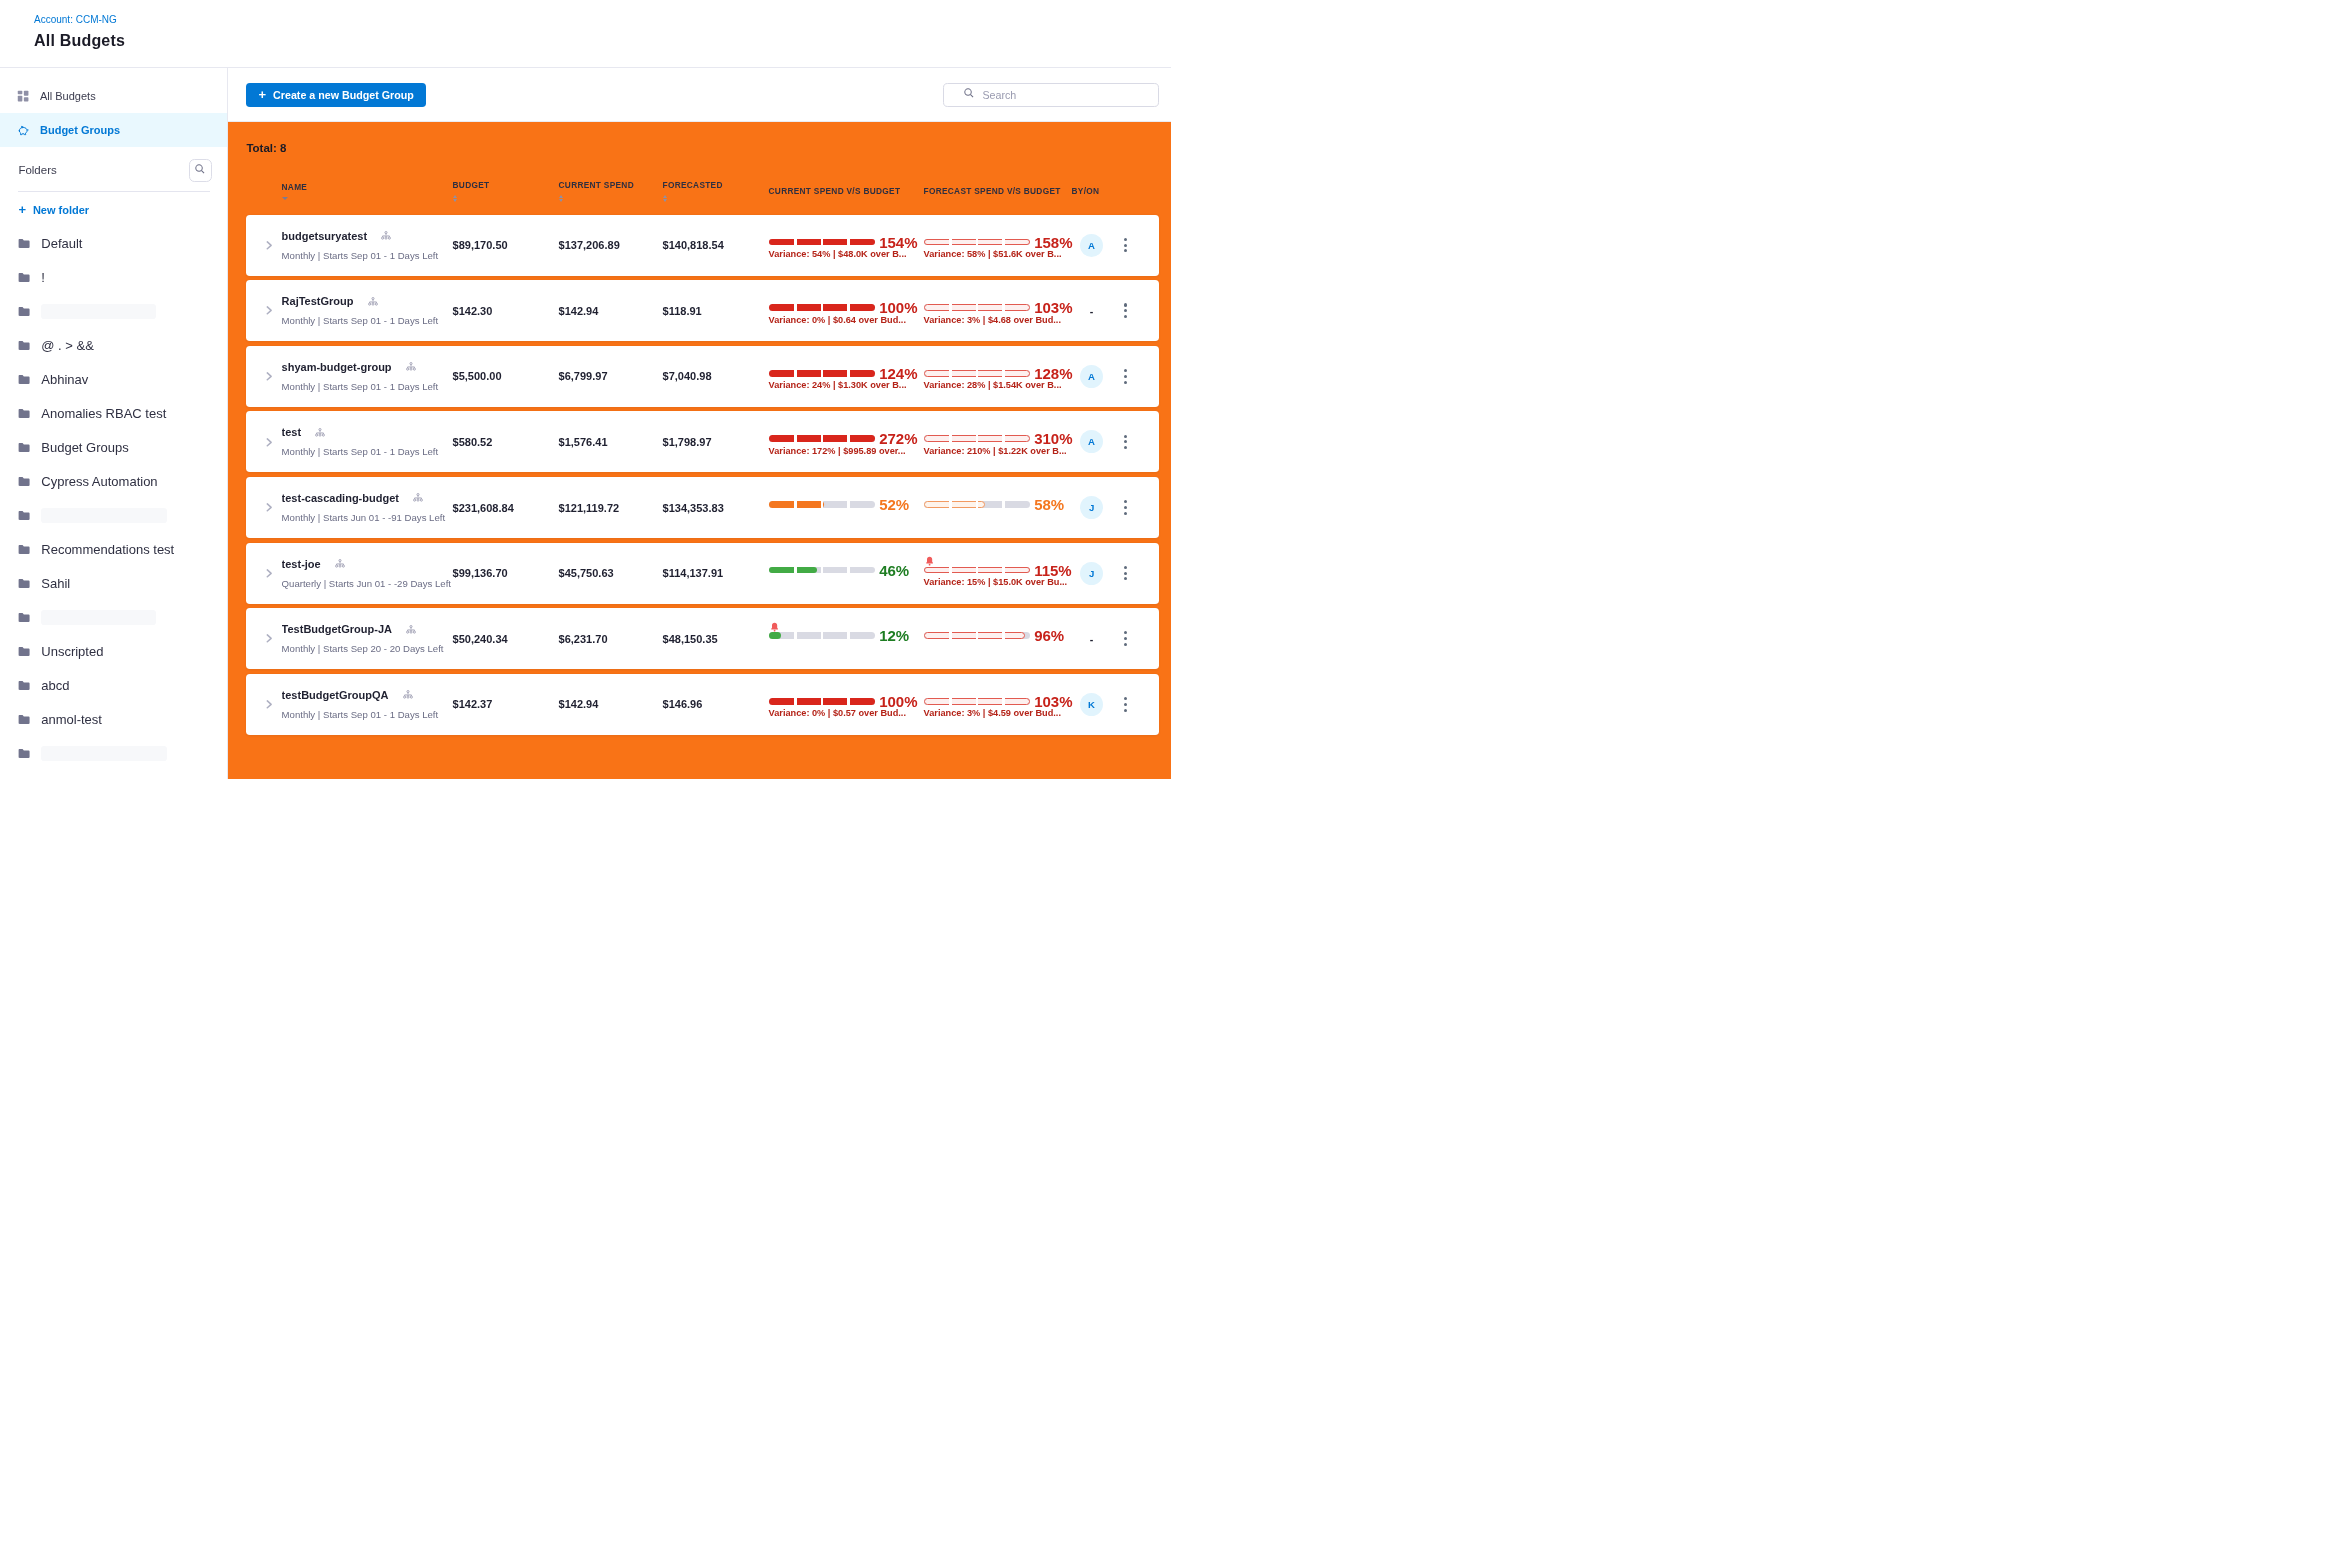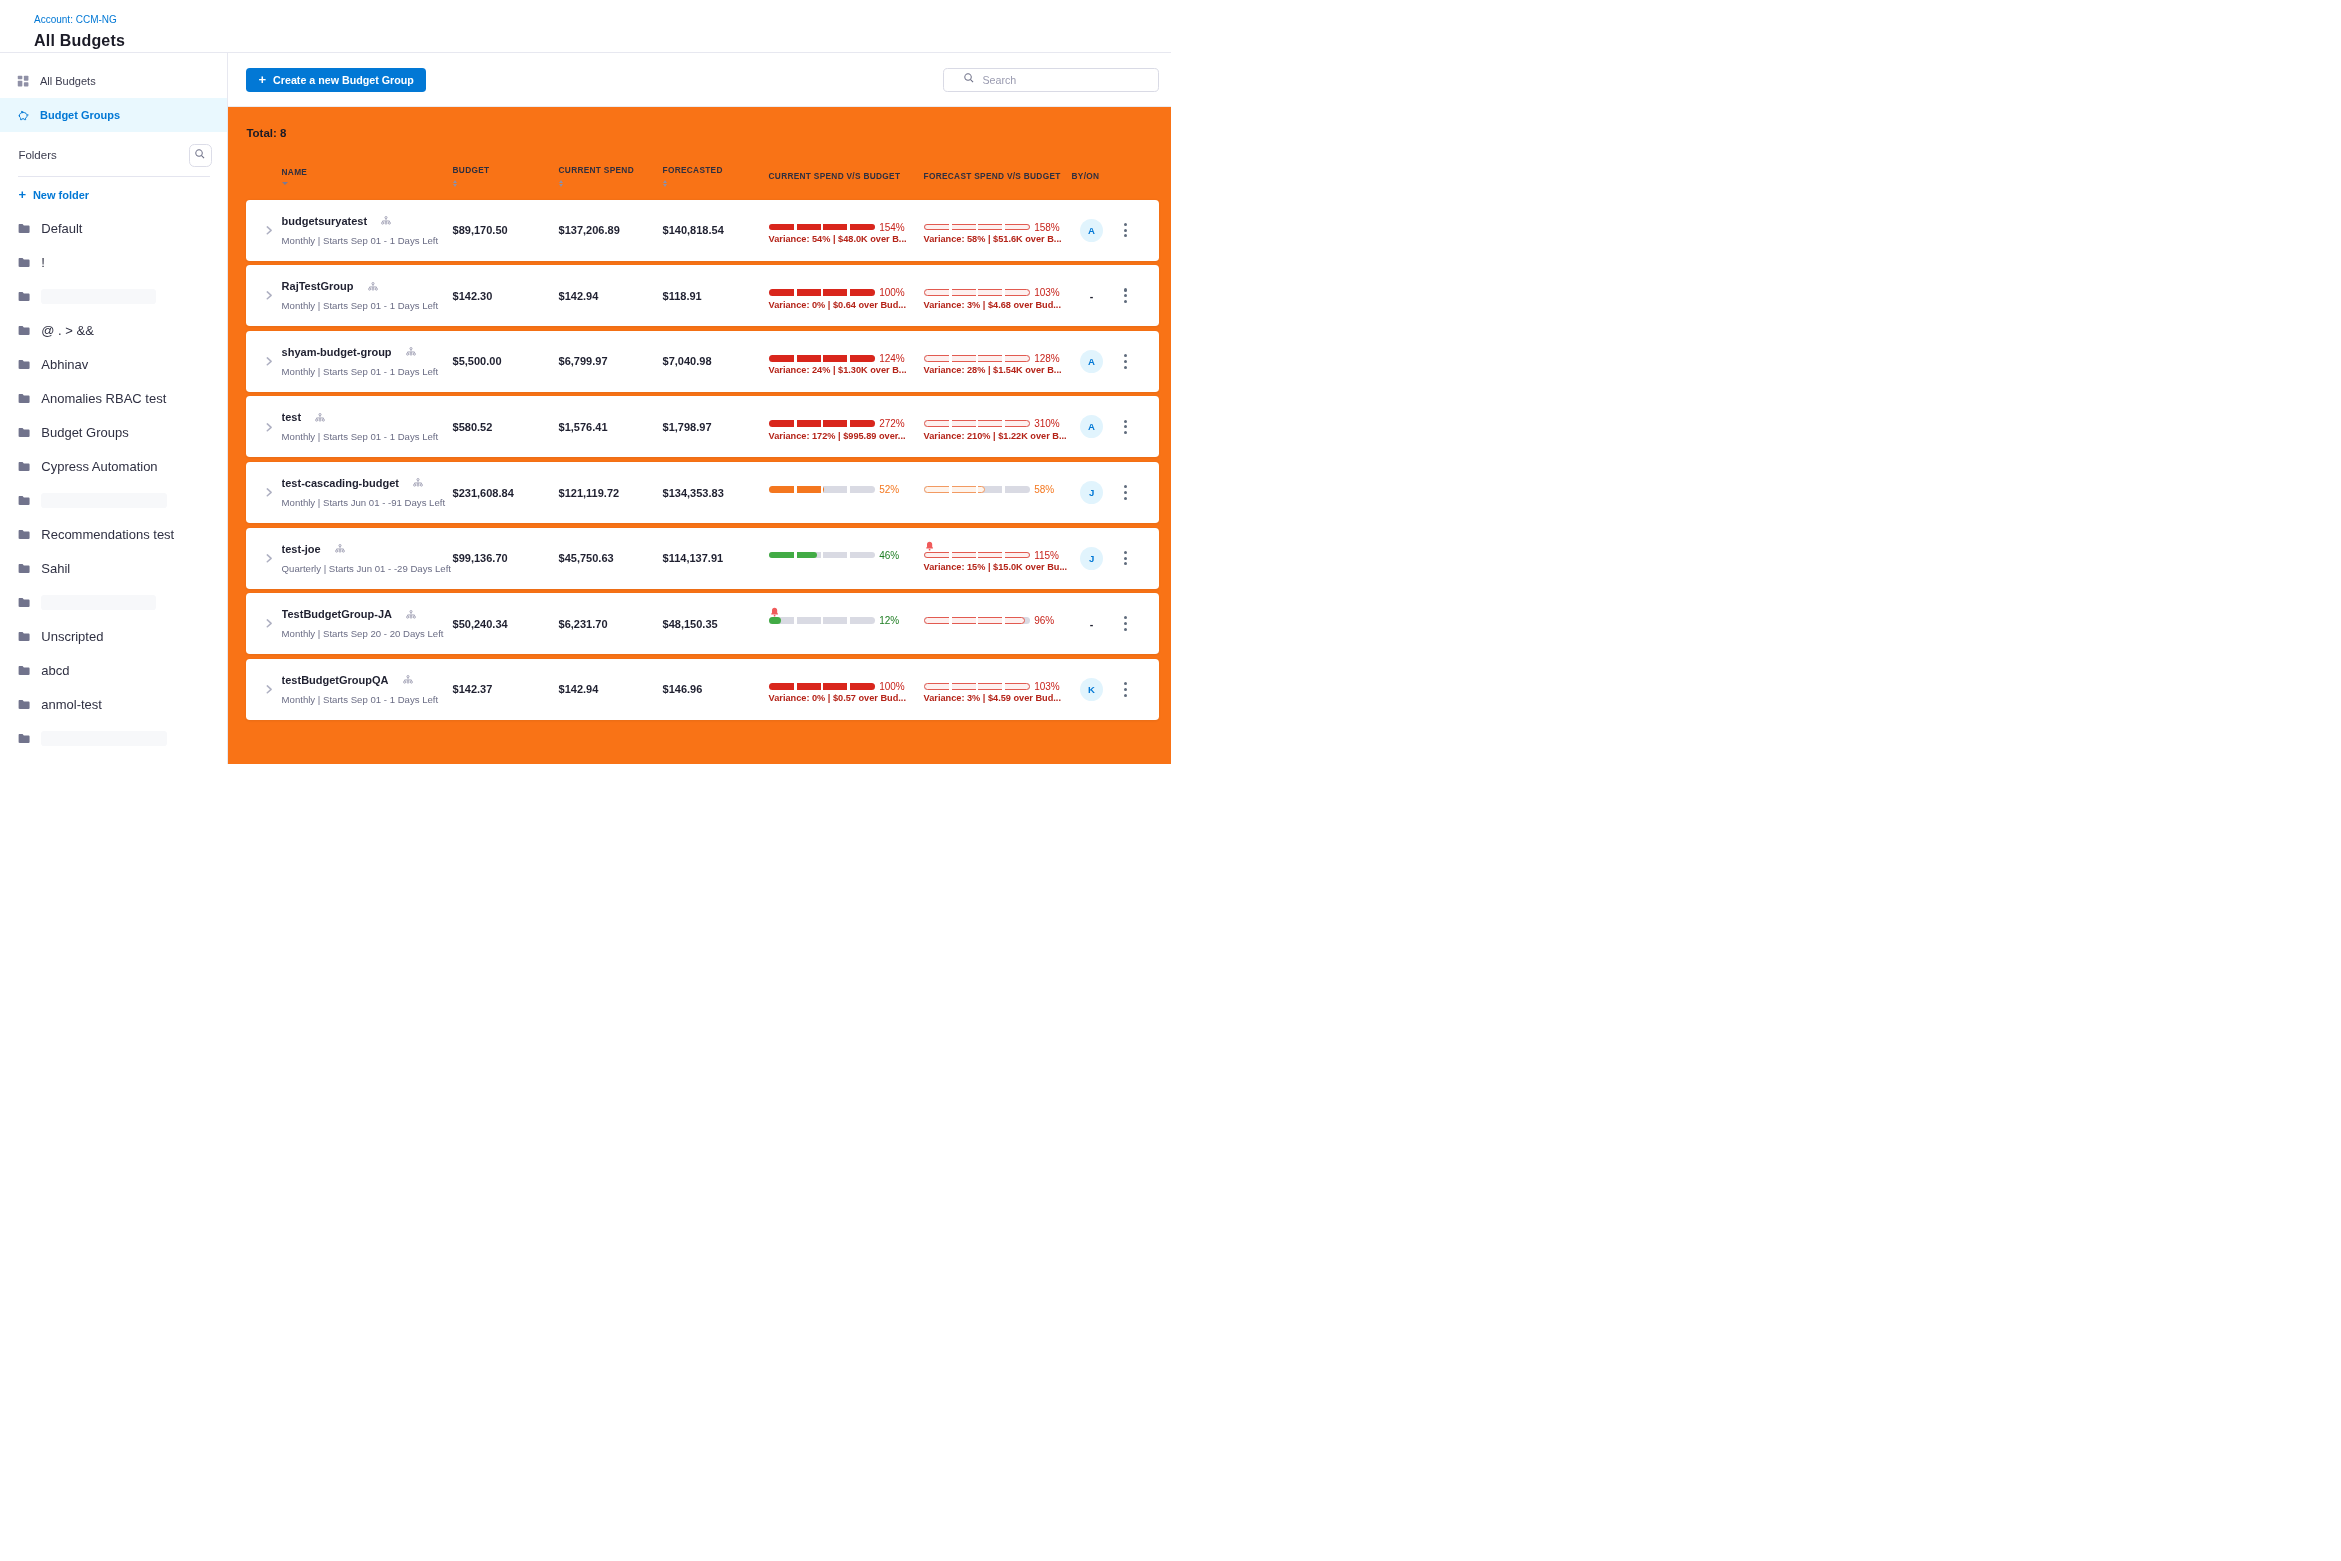--- a/index.html
+++ b/index.html
@@ -1,17 +1,17 @@
 <!DOCTYPE html>
 <html style="font-size:12.2px"><head>
 <meta charset="utf-8">
 <style>
   html,body{margin:0;padding:0;overflow:hidden;}
   body{width:1171px;height:781px;font-family:"Liberation Sans","DejaVu Sans",sans-serif;background:#fff;color:#1f2030;}
-  .topbar{height:53px;box-sizing:border-box;border-bottom:0.8px solid #e7e8f0;padding:13.8px 0 0 34px;}
+  .topbar{height:68px;box-sizing:border-box;border-bottom:0.8px solid #e7e8f0;padding:13.8px 0 0 34px;}
   .account{color:#0278d5;font-size:10px;margin-bottom:6.9px;cursor:pointer;}
   .title{font-size:16px;font-weight:bold;color:#1b1b27;letter-spacing:0.2px;}
   .layout{display:flex;height:711px;}
   .sidebar{width:228px;min-width:228px;box-sizing:border-box;border-right:0.8px solid #e7e8f0;padding-top:10.7px;overflow:hidden;}
   .nav-item{display:flex;align-items:center;gap:10px;height:34px;padding:0 19px 0 17px;font-size:11px;color:#3b3c4e;cursor:pointer;}
   .nav-item .nav-ic{display:flex;width:13px;justify-content:center;}
   .nav-item.selected{background:#e9f8fe;color:#0278d5;font-weight:bold;}
   .folders-head{display:flex;align-items:center;justify-content:space-between;padding:12.2px 15.3px 6.1px 18.4px;}
   .folders-label{font-size:11.5px;color:#3b3c4e;}
   .search-btn{width:23px;height:23px;border:0.8px solid #dcdde8;border-radius:5.4px;background:#fff;display:flex;align-items:center;justify-content:center;cursor:pointer;padding:0;}
@@ -46,21 +46,21 @@
   .sub{font-size:9.6px;color:#6b6d85;margin-top:8px;white-space:nowrap;}
   .amount{font-size:11px;font-weight:bold;color:#1f2030;white-space:nowrap;}
   .barcell{display:flex;flex-direction:column;justify-content:center;}
   .bell-slot{height:10.7px;display:flex;align-items:flex-end;padding-left:1.5px;}
   .bar-line{display:flex;align-items:center;gap:4.6px;height:7.7px;}
   .track{position:relative;width:106px;height:6.9px;flex:none;}
   .base{position:absolute;left:0;top:0;right:0;bottom:0;background:#d9dae3;border-radius:3.8px;}
   .fill{position:absolute;left:0;top:0;height:6.9px;border-radius:3.8px;box-sizing:border-box;}
   .fill.outline{border:1.1px solid;}
   .gaps{position:absolute;left:0;top:0;right:0;bottom:0;background:linear-gradient(90deg,transparent 0 24%,#fff 24% 26.2%,transparent 26.2% 49%,#fff 49% 51.2%,transparent 51.2% 74%,#fff 74% 76.2%,transparent 76.2% 100%);}
-  .pct{font-size:10px;font-weight:normal;white-space:nowrap;}
+  .pct{font-size:15px;font-weight:bold;white-space:nowrap;}
   .var-slot{height:13.8px;margin-top:3.1px;font-size:9.2px;font-weight:bold;color:#b42318;white-space:nowrap;}
   .avcell{display:flex;align-items:center;justify-content:center;}
   .avatar{width:23px;height:23px;border-radius:50%;background:#e1f4fd;color:#0278d5;font-weight:bold;font-size:9.6px;display:flex;align-items:center;justify-content:center;}
   .dash{font-size:10.7px;font-weight:bold;color:#1f2030;}
   .kebcell{display:flex;align-items:center;justify-content:center;}
   .kebab{display:flex;flex-direction:column;gap:2.7px;align-items:center;padding:4.6px;cursor:pointer;}
   .kebab i{width:3.1px;height:3.1px;border-radius:50%;background:#5f6b7c;display:block;}
   .bell{display:flex;}
 </style>
 </head>

